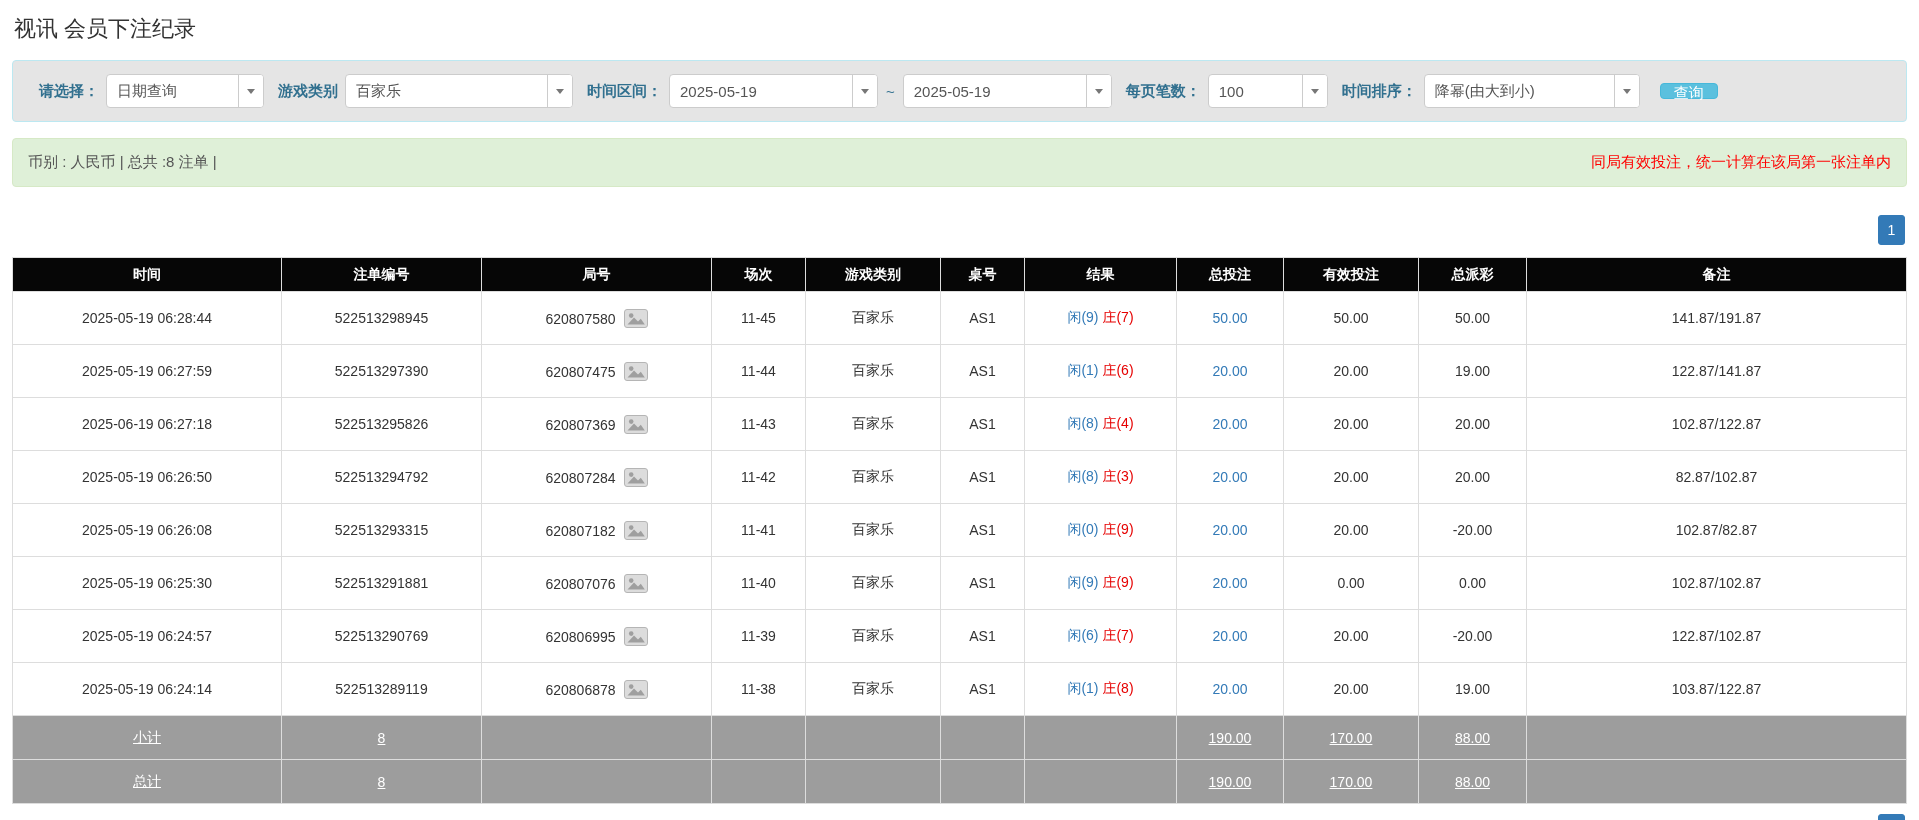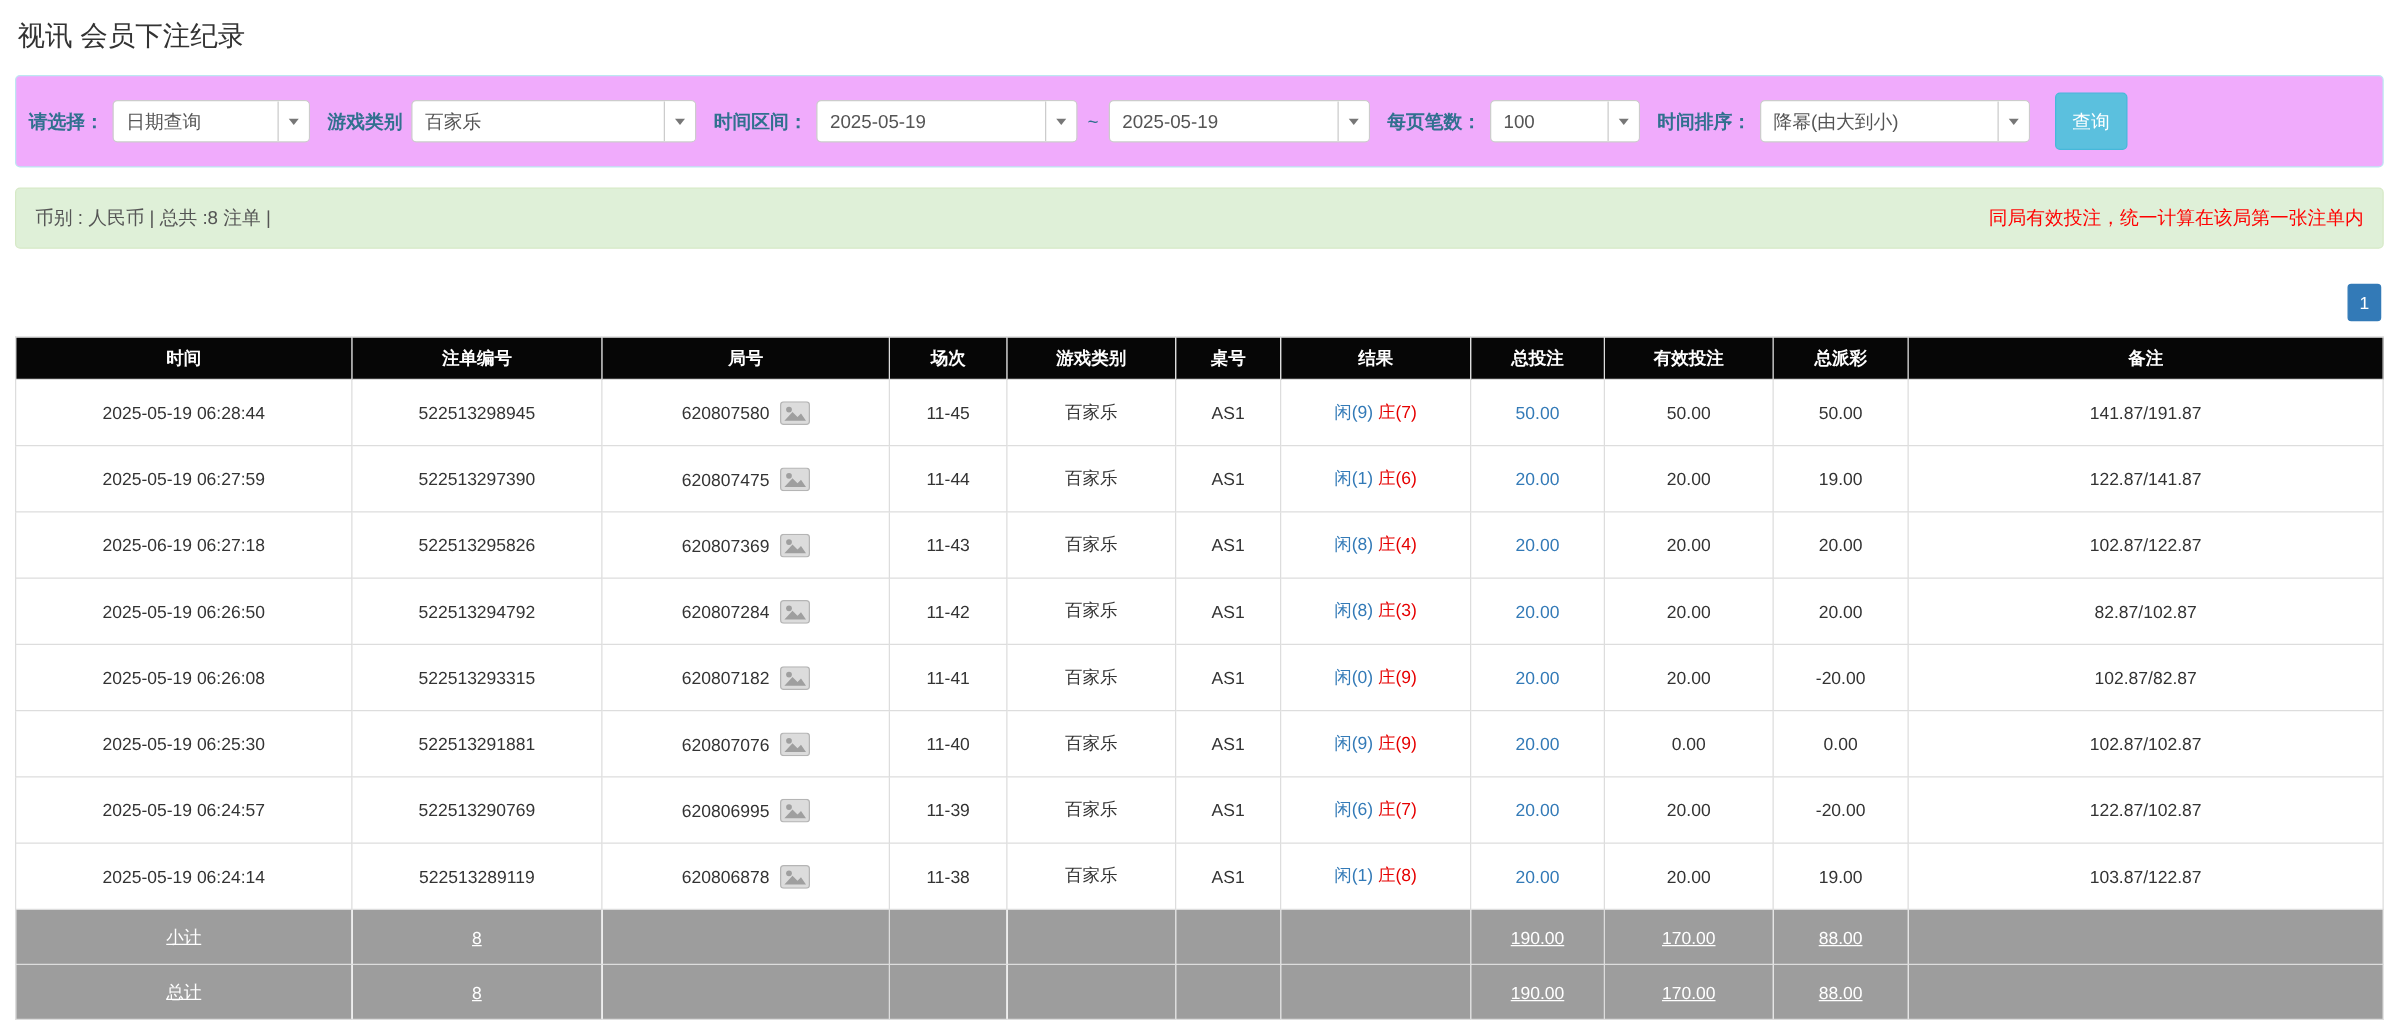--- a/index.html
+++ b/index.html
@@ -5,42 +5,42 @@
   * { box-sizing: border-box; }
   html, body { margin: 0; padding: 0; background: #fff; }
   body { font-family: "Liberation Sans", "DejaVu Sans", sans-serif; color: #333; }
   .page { padding: 14px 12px 0 12px; min-width: 1300px; }
 
   .page-title { font-size: 22px; color: #333; font-weight: 500; margin: 0 0 16px 2px; }
 
   
   .filter-bar {
     display: flex; align-items: center;
-    background: #f0abfc; border: 1px solid #bce8f1; border-radius: 4px;
-    padding: 13px 10px;
+    background: #e5e5e5; border: 1px solid #bce8f1; border-radius: 4px;
+    padding: 13px 26px;
   }
   .fgroup { display: flex; align-items: center; margin-right: 14px; }
   .flabel { font-size: 15px; color: #31708f; font-weight: bold; white-space: nowrap; margin-right: 7px; }
   .combo {
     display: flex; align-items: stretch; background: #fff;
     border: 1px solid #ccc; border-radius: 4px; height: 34px; overflow: hidden;
   }
   .combo-val { flex: 1; display: flex; align-items: center; padding: 0 10px; font-size: 15px; color: #555; white-space: nowrap; overflow: hidden; }
   .combo input { flex: 1; min-width: 0; border: none; outline: none; padding: 0 10px; font-size: 15px; color: #555; font-family: inherit; background: transparent; }
   .combo-btn { flex: 0 0 25px; border-left: 1px solid #ccc; display: flex; align-items: center; justify-content: center; background: #fff; cursor: pointer; }
   .caret { width: 0; height: 0; border-left: 4px solid transparent; border-right: 4px solid transparent; border-top: 5px solid #777; }
   .w-qt   { width: 158px; text-align: center; }
   .w-game { width: 228px; }
   .w-date { width: 209px; }
   .w-pp   { width: 120px; }
   .w-sort { width: 216px; }
   .tilde { margin: 0 8px; color: #31708f; font-size: 15px; }
   .btn-query {
     margin-left: 6px; background: #5bc0de; border: 1px solid #46b8da; color: #fff;
-    font-size: 15px; height: 46px; padding: 0 13px; border-radius: 4px; cursor: pointer; font-family: inherit;
+    font-size: 15px; height: 16px; padding: 0 13px; border-radius: 4px; cursor: pointer; font-family: inherit;
   }
 
   
   .summary-bar {
     margin-top: 16px; background: #dff0d8; border: 1px solid #d6e9c6; border-radius: 4px;
     padding: 14px 15px; display: flex; align-items: center; justify-content: space-between; gap: 42px;
   }
   .summary-left  { font-size: 15px; color: #555; }
   .summary-right { font-size: 15px; color: #ff0000; }
 

